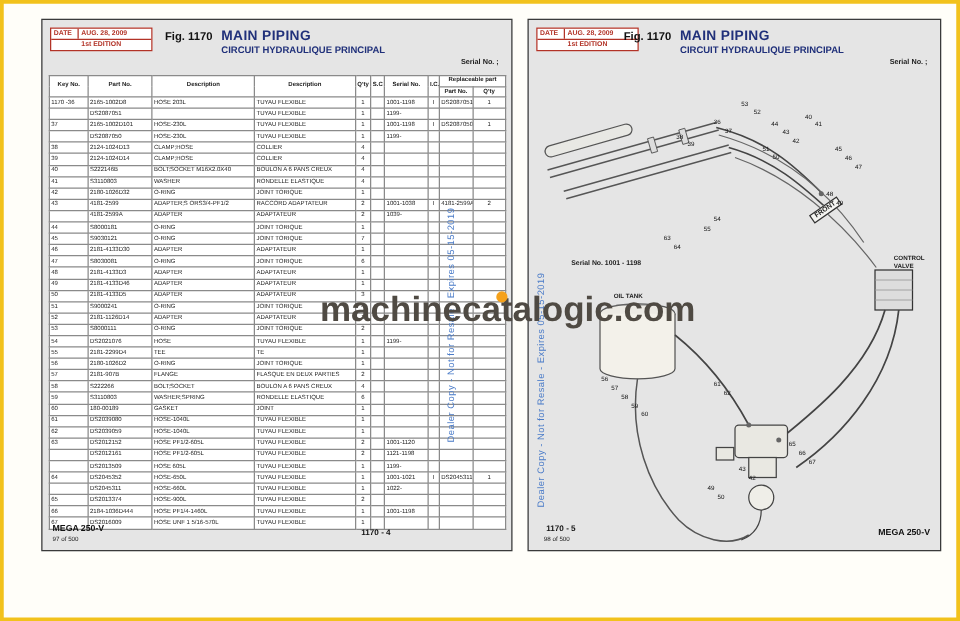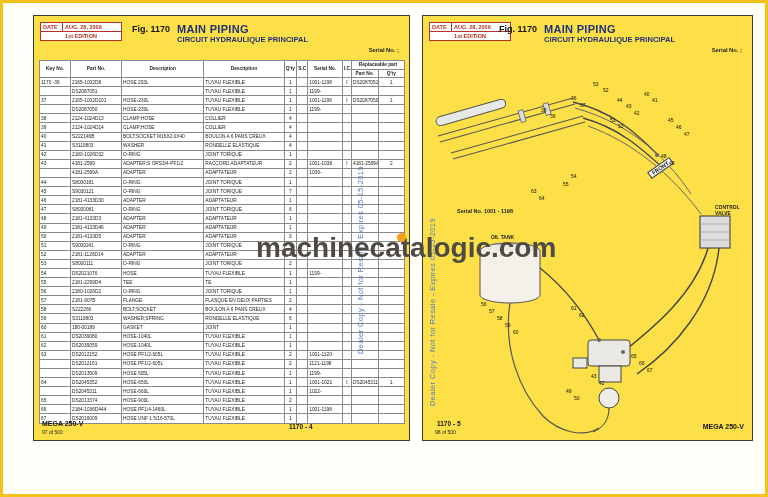--- a/index.html
+++ b/index.html
@@ -2,21 +2,21 @@
 <html><head>
 <meta charset="utf-8">
 <style>
   * { margin:0; padding:0; box-sizing:border-box; }
   body { font-family:"Liberation Sans", sans-serif; background:#fff; }
   .screen {
     position:relative; width:768px; height:497px; overflow:hidden;
     background:#fffef9; border:3px solid #f2c21c;
   }
   .page {
-    position:absolute; top:12px; height:426px; background:#fde047;
+    position:absolute; top:12px; height:426px; background:#e5e5e5;
     border:1px solid #3a3a3a;
   }
   .page-left  { left:30px;  width:377px; }
   .page-right { left:419px; width:331px; }
 
   
   .date-box {
     position:absolute; top:6px; left:6px; width:82px;
     border:1px solid #b23327; color:#b23327; font-size:5.5px; background:#fff;
   }

